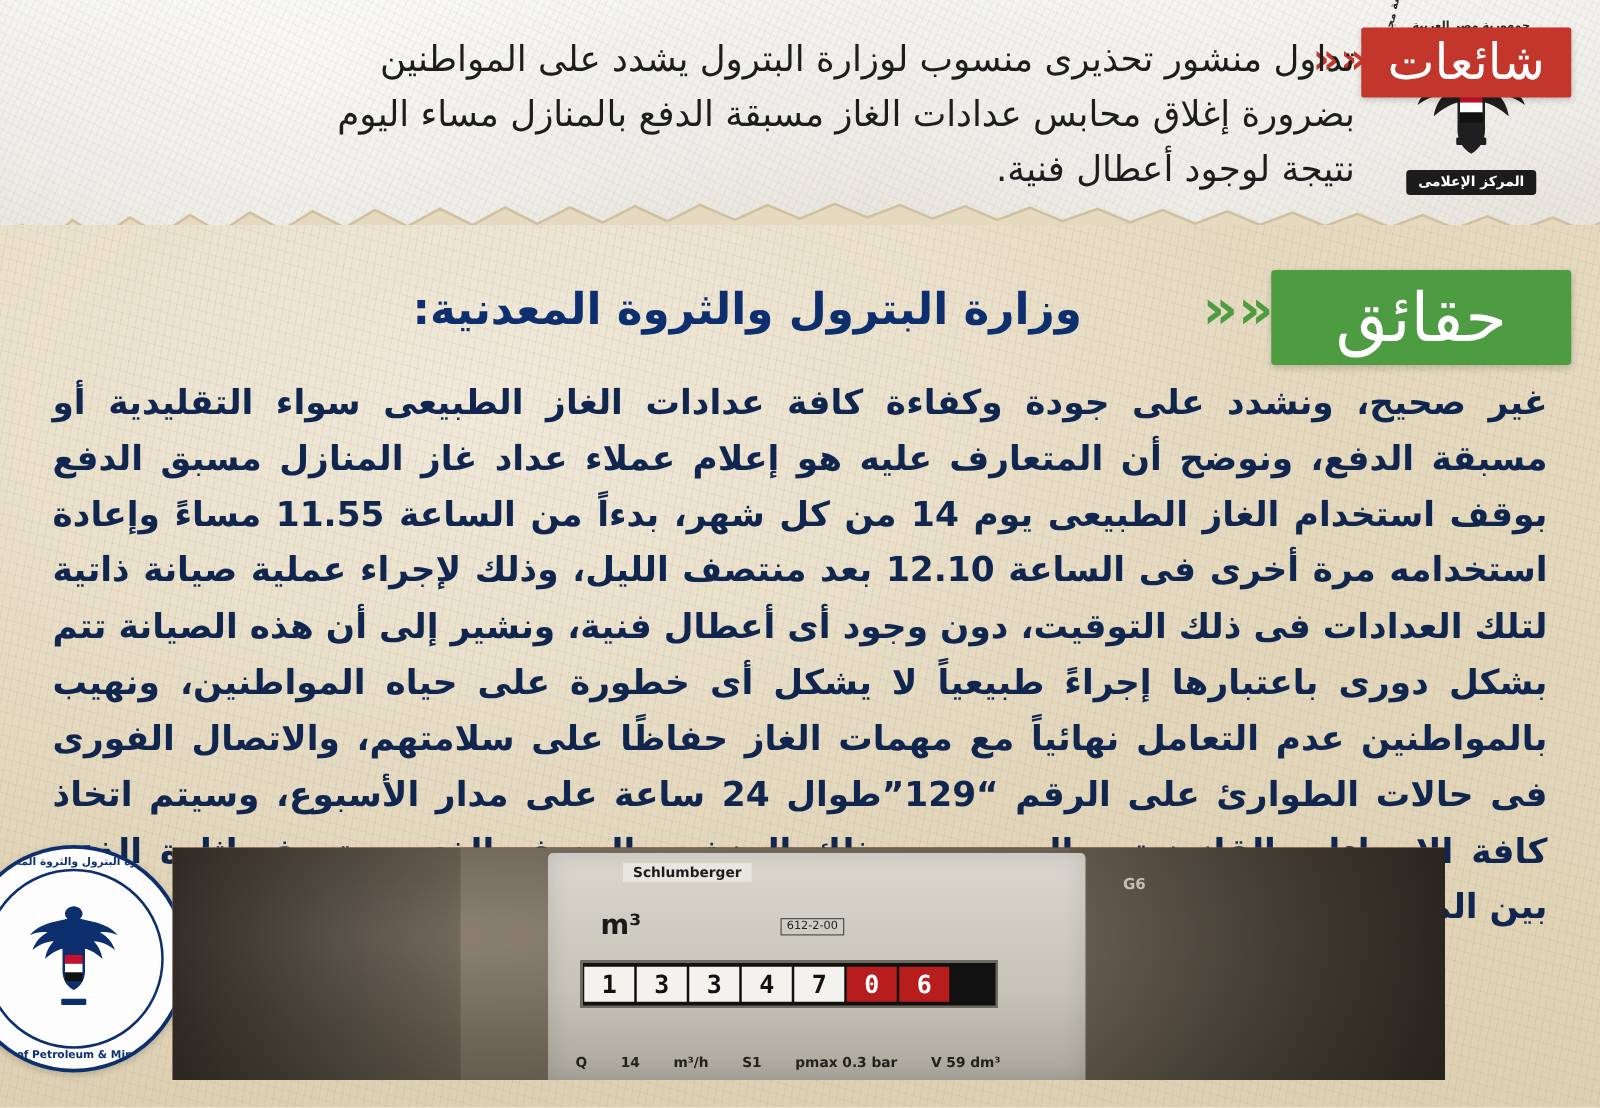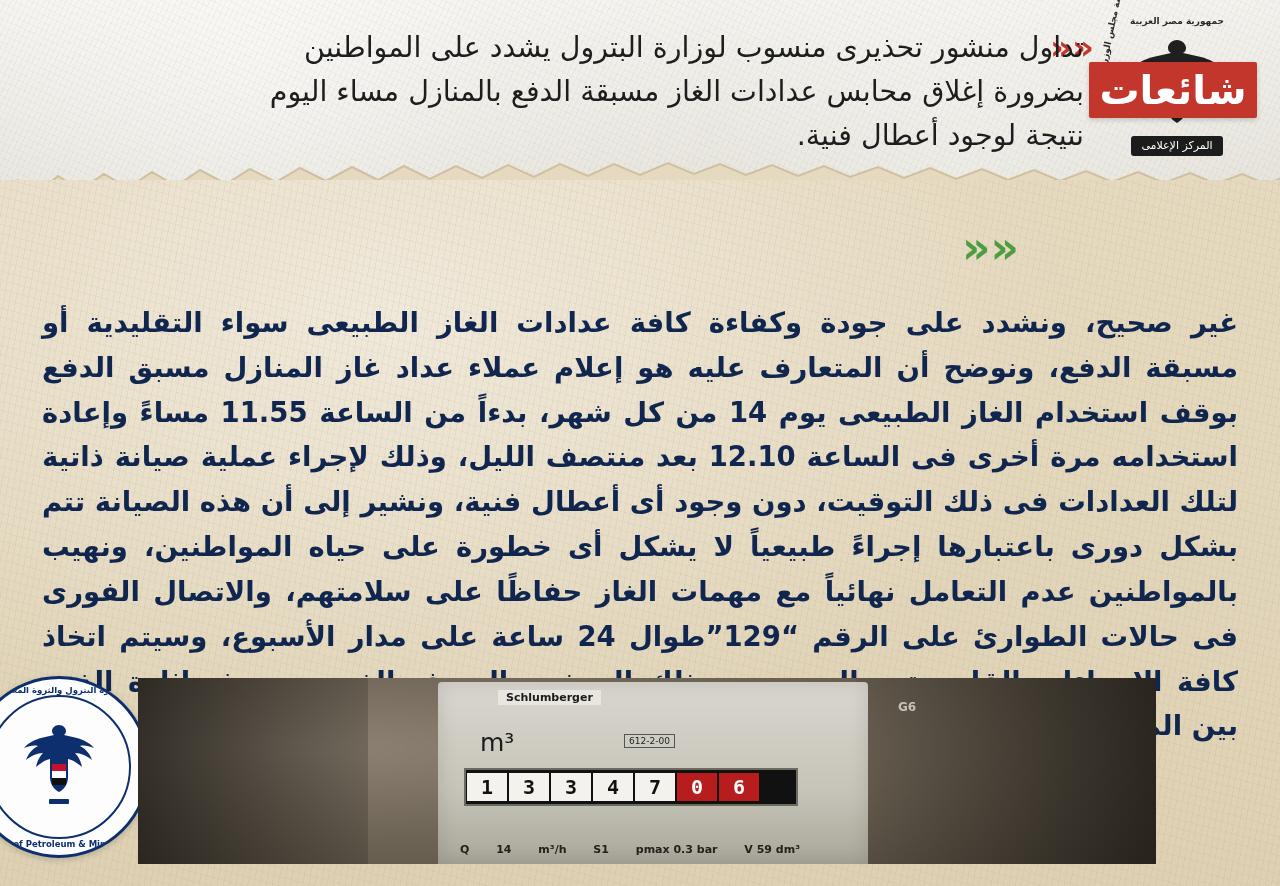--- a/index.html
+++ b/index.html
@@ -80,36 +80,35 @@
     font-weight: bold;
   }
   .emblem .rt-top  { top: 2px;  left: 50%; transform: translateX(-50%); }
   .emblem .rt-left { top: 52px; left: 0px; transform: rotate(-78deg); transform-origin: left center; }
   .emblem .badge-label {
     margin-top: 2px;
     display: inline-block;
     background: #1c1c1c;
     color: #fff;
     font-size: 11px;
-    font-weight: normal;
+    font-weight: bold;
     padding: 3px 10px 4px;
     border-radius: 3px;
     letter-spacing: 0;
   }
 
   
   .tag {
     position: absolute;
     color: #fff;
-    font-weight: bold;
+    font-weight: normal;
     display: flex;
     align-items: center;
     justify-content: center;
     letter-spacing: 0;
-    margin-top: 40px;
   }
   .tag-rumor {
     top: 22px;
     left: 1089px;
     width: 168px;
     height: 56px;
     background: #c2362c;
     font-size: 40px;
     border-radius: 2px;
     box-shadow: 0 2px 5px rgba(0,0,0,.18);
@@ -295,23 +294,23 @@
     color: #1b1b1b;
     font-weight: bold;
     background: #e8e6de;
     padding: 1px 8px;
     direction: ltr;
   }
   .meter-m3 {
     position: absolute;
     top: 46px;
     left: 42px;
-    font-size: 25px;
+    font-size: 22px;
     color: #1b1b1b;
-    font-weight: normal;
+    font-weight: bold;
     direction: ltr;
   }
   .meter-code {
     position: absolute;
     top: 52px;
     left: 186px;
     font-size: 9px;
     color: #222;
     border: 1px solid #555;
     padding: 1px 4px;
@@ -406,21 +405,23 @@
   </div>
 
   <div class="tag tag-rumor">شائعات</div>
   <div class="chev chev-rumor">««</div>
   <div class="rumor-text">تداول منشور تحذيرى منسوب لوزارة البترول يشدد على المواطنين بضرورة إغلاق محابس عدادات الغاز مسبقة الدفع بالمنازل مساء اليوم نتيجة لوجود أعطال فنية.</div>
 
   <div class="body-bg">
     <div class="grain2"></div>
   </div>
 
+  <div class="tag tag-facts">حقائق</div>
   <div class="chev chev-facts">««</div>
+  <div class="facts-title">وزارة البترول والثروة المعدنية:</div>
   <div class="facts-body">غير صحيح، ونشدد على جودة وكفاءة كافة عدادات الغاز الطبيعى سواء التقليدية أو مسبقة الدفع، ونوضح أن المتعارف عليه هو إعلام عملاء عداد غاز المنازل مسبق الدفع بوقف استخدام الغاز الطبيعى يوم 14 من كل شهر، بدءاً من الساعة 11.55 مساءً وإعادة استخدامه مرة أخرى فى الساعة 12.10 بعد منتصف الليل، وذلك لإجراء عملية صيانة ذاتية لتلك العدادات فى ذلك التوقيت، دون وجود أى أعطال فنية، ونشير إلى أن هذه الصيانة تتم بشكل دورى باعتبارها إجراءً طبيعياً لا يشكل أى خطورة على حياه المواطنين، ونهيب بالمواطنين عدم التعامل نهائياً مع مهمات الغاز حفاظًا على سلامتهم، والاتصال الفورى فى حالات الطوارئ على الرقم “129”طوال 24 ساعة على مدار الأسبوع، وسيتم اتخاذ كافة الإجراءات القانونية حيال مروجى ذلك المنشور المزيف الذى يستهدف إثارة الذعر بين المواطنين.</div>
 
   <div class="seal">
     <div class="inner-ring"></div>
     <div class="seal-ar">وزارة البترول والثروة المعدنية</div>
     <div class="seal-en">Ministry of Petroleum &amp; Mineral Resources</div>
     <svg class="seal-eagle" width="80" height="92" viewBox="0 0 80 92">
       <g fill="#0e2f6e">
         <path d="M40 6 c-4 0 -7 3 -7 6 c0 2 1 3 2 4 l-13 3 c-7 2 -13 5 -17 10 c5 -2 10 -3 14 -2 c-6 3 -10 8 -12 14 c5 -4 11 -7 17 -7 c-4 4 -6 9 -7 14 c5 -4 9 -7 14 -8 l0 18 c0 6 3 12 9 15 c6 -3 9 -9 9 -15 l0 -18 c5 1 9 4 14 8 c-1 -5 -3 -10 -7 -14 c6 0 12 3 17 7 c-2 -6 -6 -11 -12 -14 c4 -1 9 0 14 2 c-4 -5 -10 -8 -17 -10 l-13 -3 c1 -1 2 -2 2 -4 c0 -3 -3 -6 -7 -6 z"></path>
         <rect x="30" y="80" width="20" height="5" rx="1"></rect>

